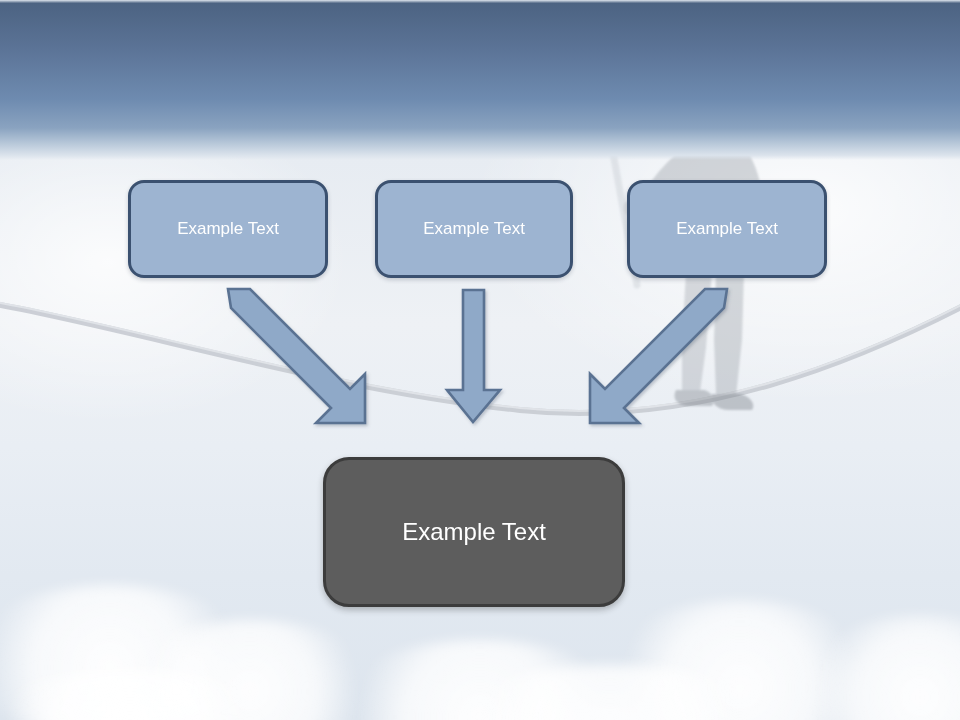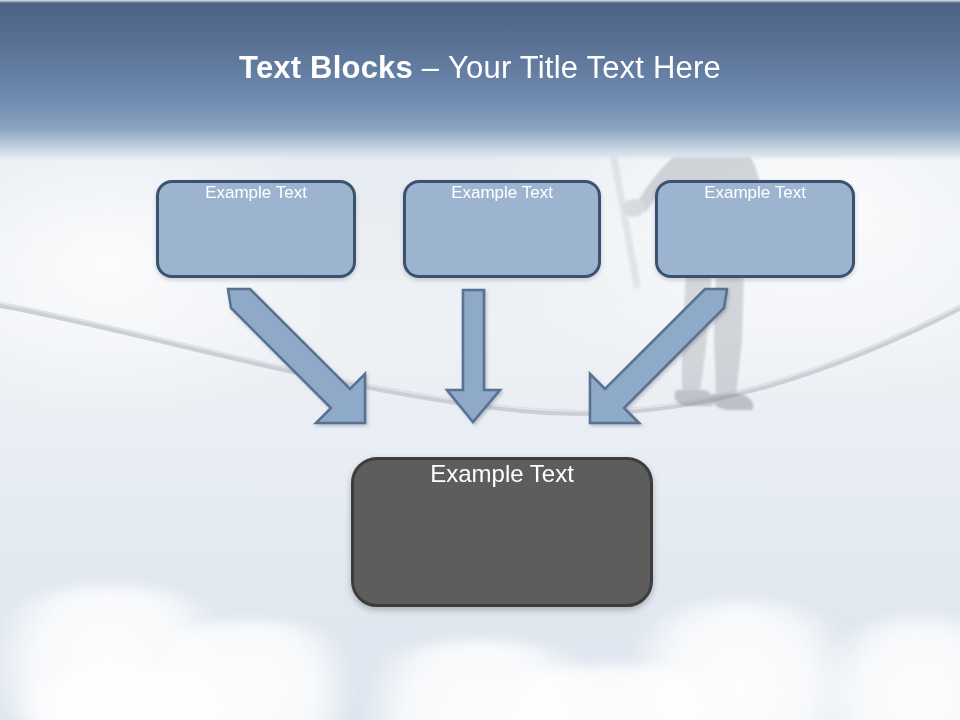--- a/index.html
+++ b/index.html
@@ -61,25 +61,24 @@
       #dbe3ec 97%,
       rgba(224,231,239,0) 100%);
   }
 
   
   .scene { position:absolute; left:0; top:0; width:960px; height:720px; }
 
   
   .block {
     position:absolute;
-    display:flex; justify-content:center;
+    display:flex; align-items:center; justify-content:center;
     color:#ffffff;
     text-align:center;
     line-height:1.15;
-    margin-left:28px;
   }
   .block-top {
     background:#9db4d1;
     border:3px solid #3b5170;
     border-radius:16px;
     font-size:17px;
     box-shadow:0 2px 4px rgba(40,55,75,0.22);
   }
   .block-main {
     background:#5d5d5d;
@@ -204,23 +203,20 @@
                L 590 423
                L 639 423
                L 624 408
                L 724 308
                Z" fill="#8fa9c8" stroke="#5a7292" stroke-width="2.6" stroke-linejoin="miter"></path>
     </g>
   </svg>
 
   <div class="title-band"></div>
 
-  <div class="title">
-    <span class="strong">Text Blocks</span><span class="light">&nbsp;</span><span class="light">–</span><span class="light">&nbsp;</span><span class="light">Your Title Text Here</span>
-  </div>
 
   <div id="box1" class="block block-top">
     <span>Example Text</span>
   </div>
 
   <div id="box2" class="block block-top">
     <span>Example Text</span>
   </div>
 
   <div id="box3" class="block block-top">

